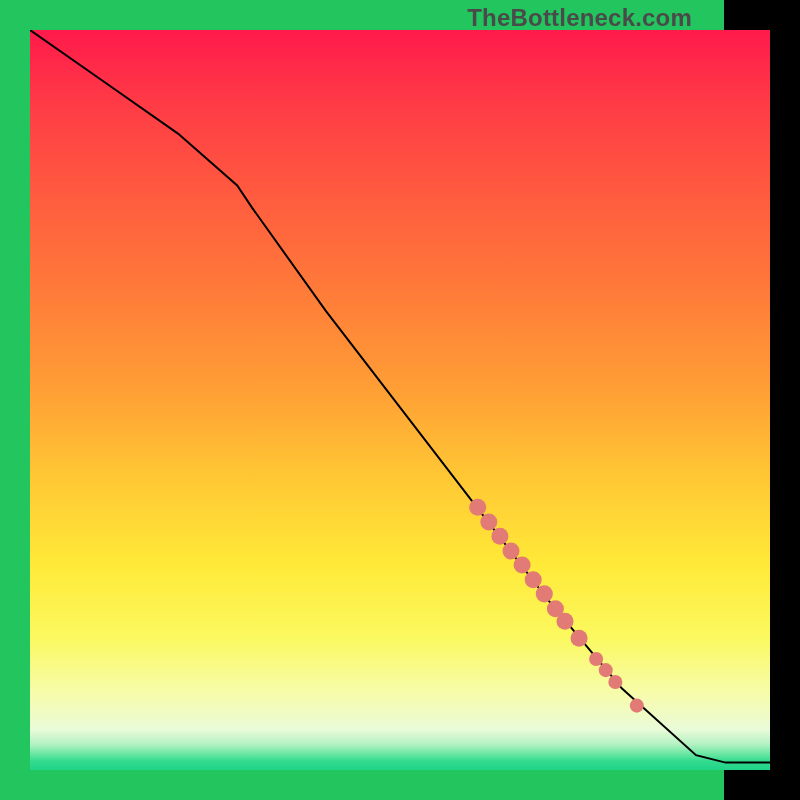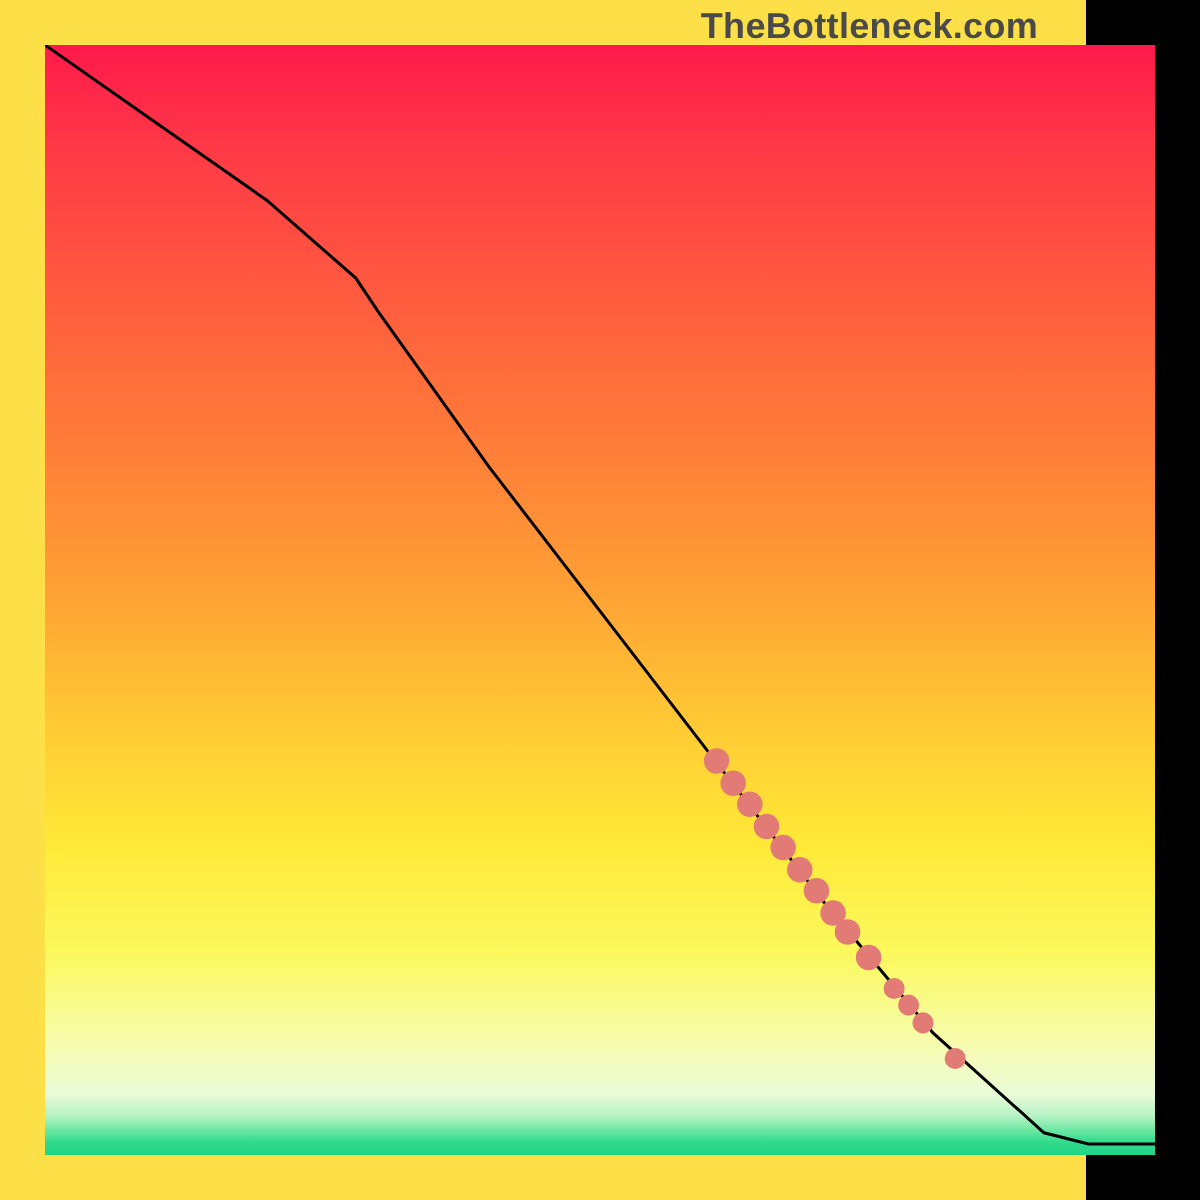--- a/index.html
+++ b/index.html
@@ -8,21 +8,21 @@
     width: 800px;
     height: 800px;
     background: #000;
     overflow: hidden;
     font-family: Arial, Helvetica, sans-serif;
   }
   .stage {
     position: relative;
     width: 724px;
     height: 800px;
-    background: #fde047;
+    background: #22c55e;
   }
   .plot {
     position: absolute;
     left: 30px;
     top: 30px;
     width: 740px;
     height: 740px;
   }
   .gradient {
     position: absolute;

